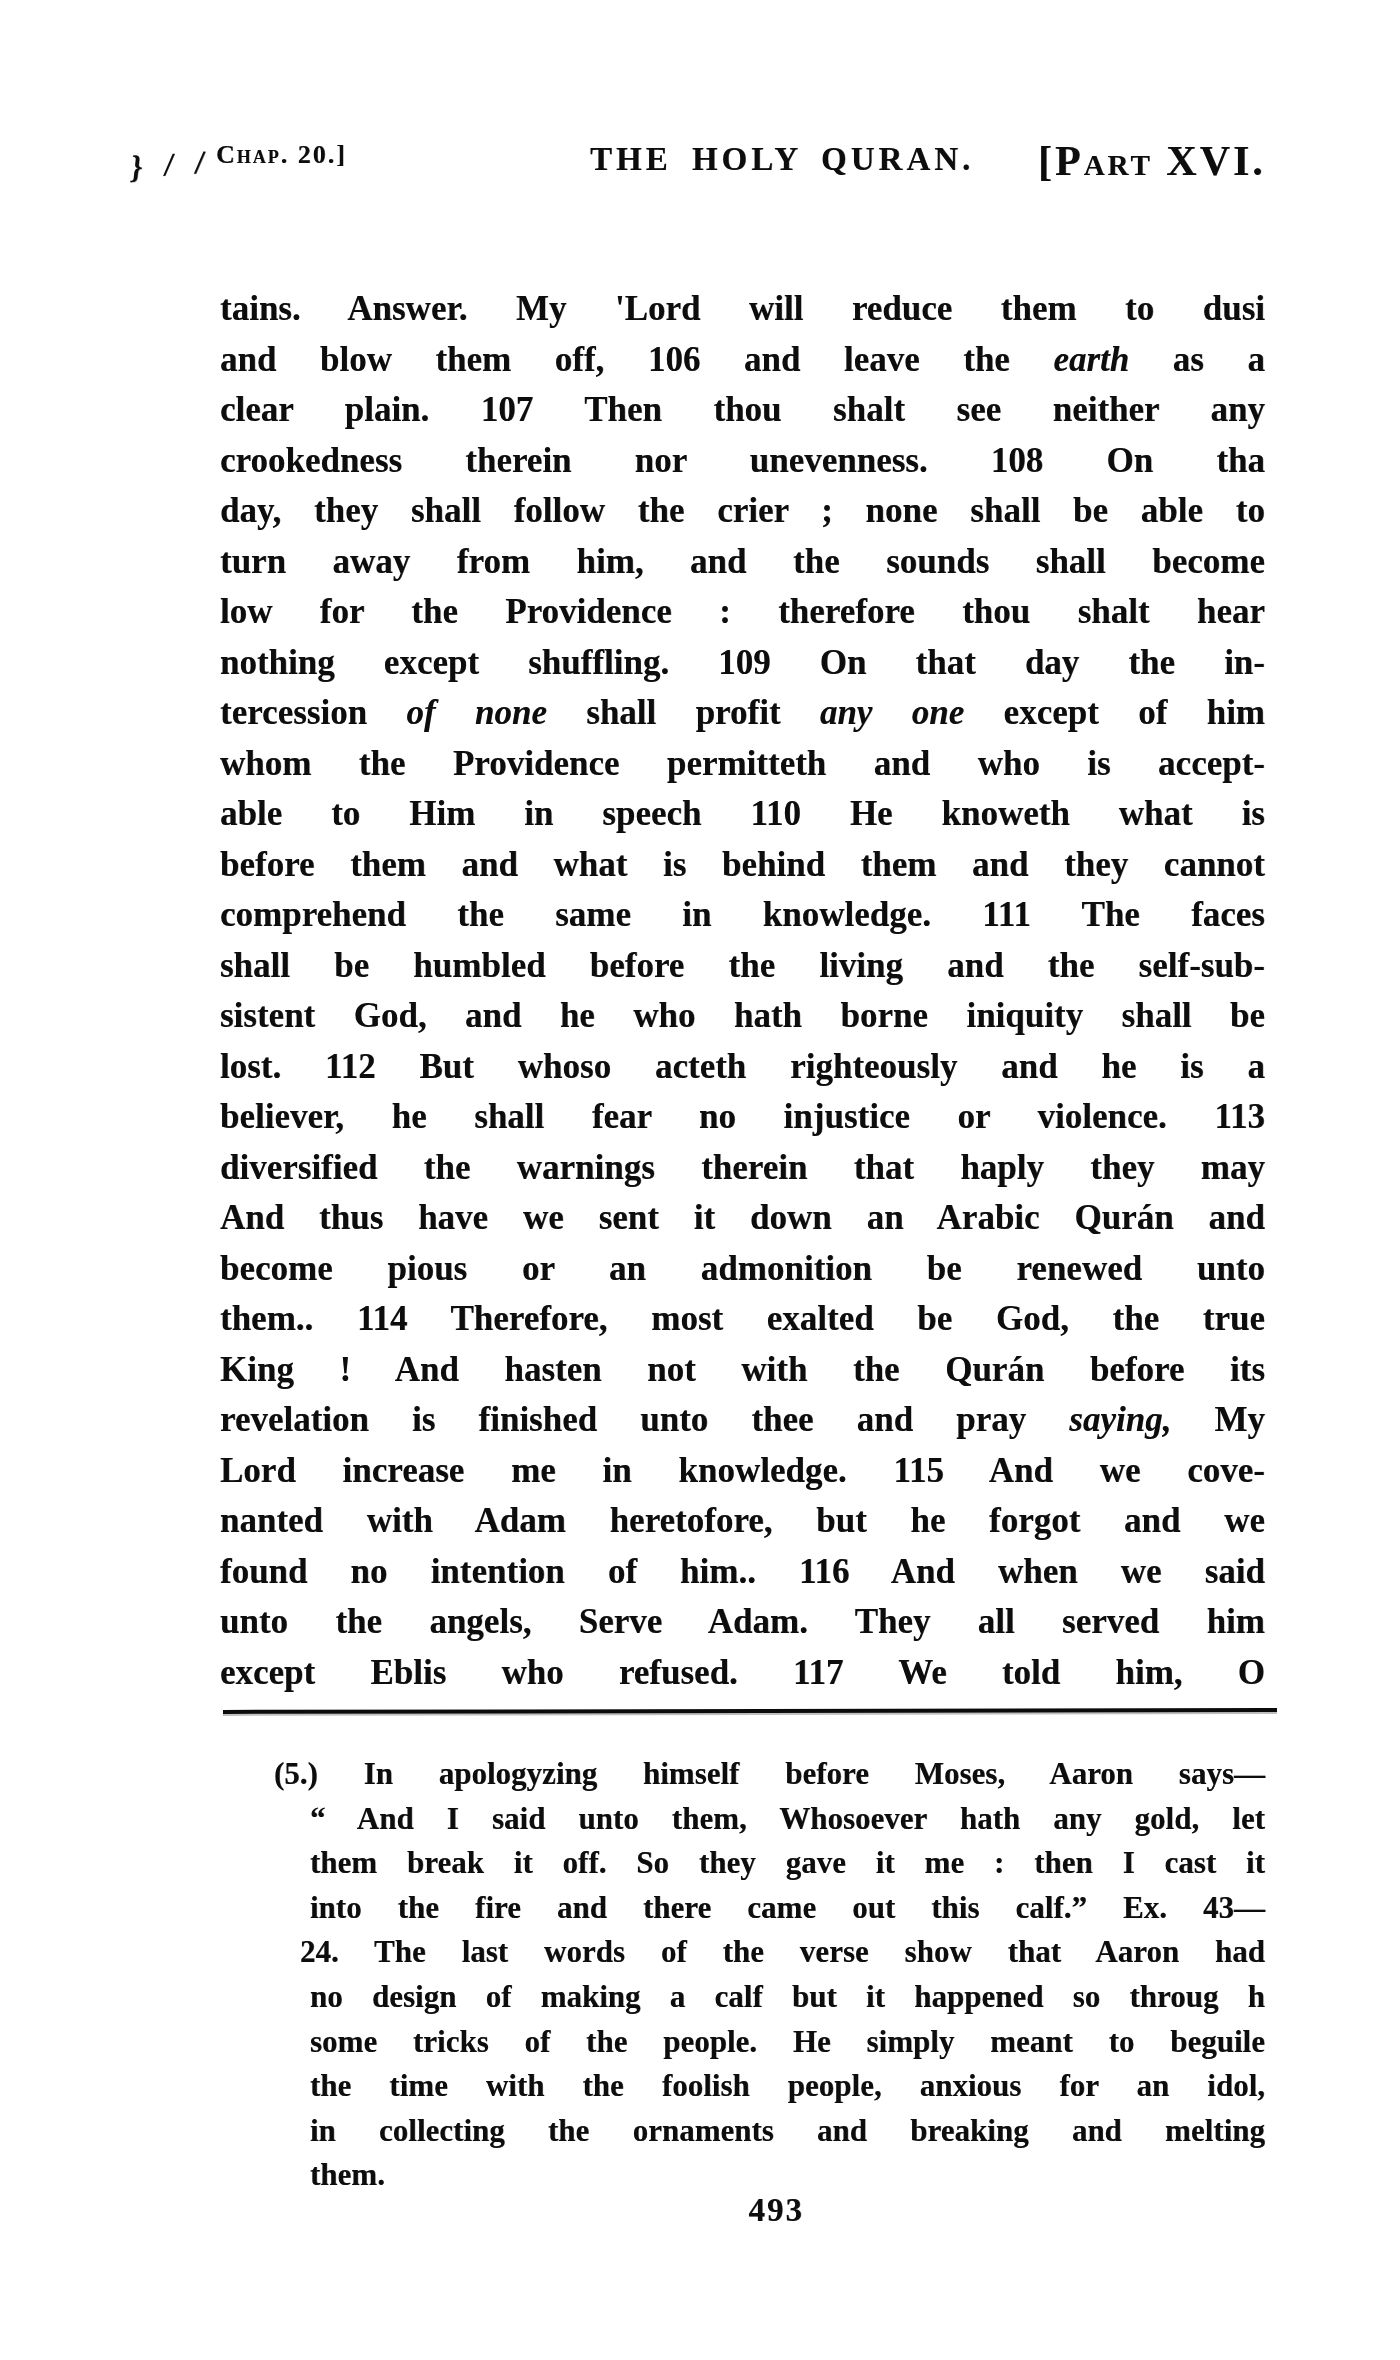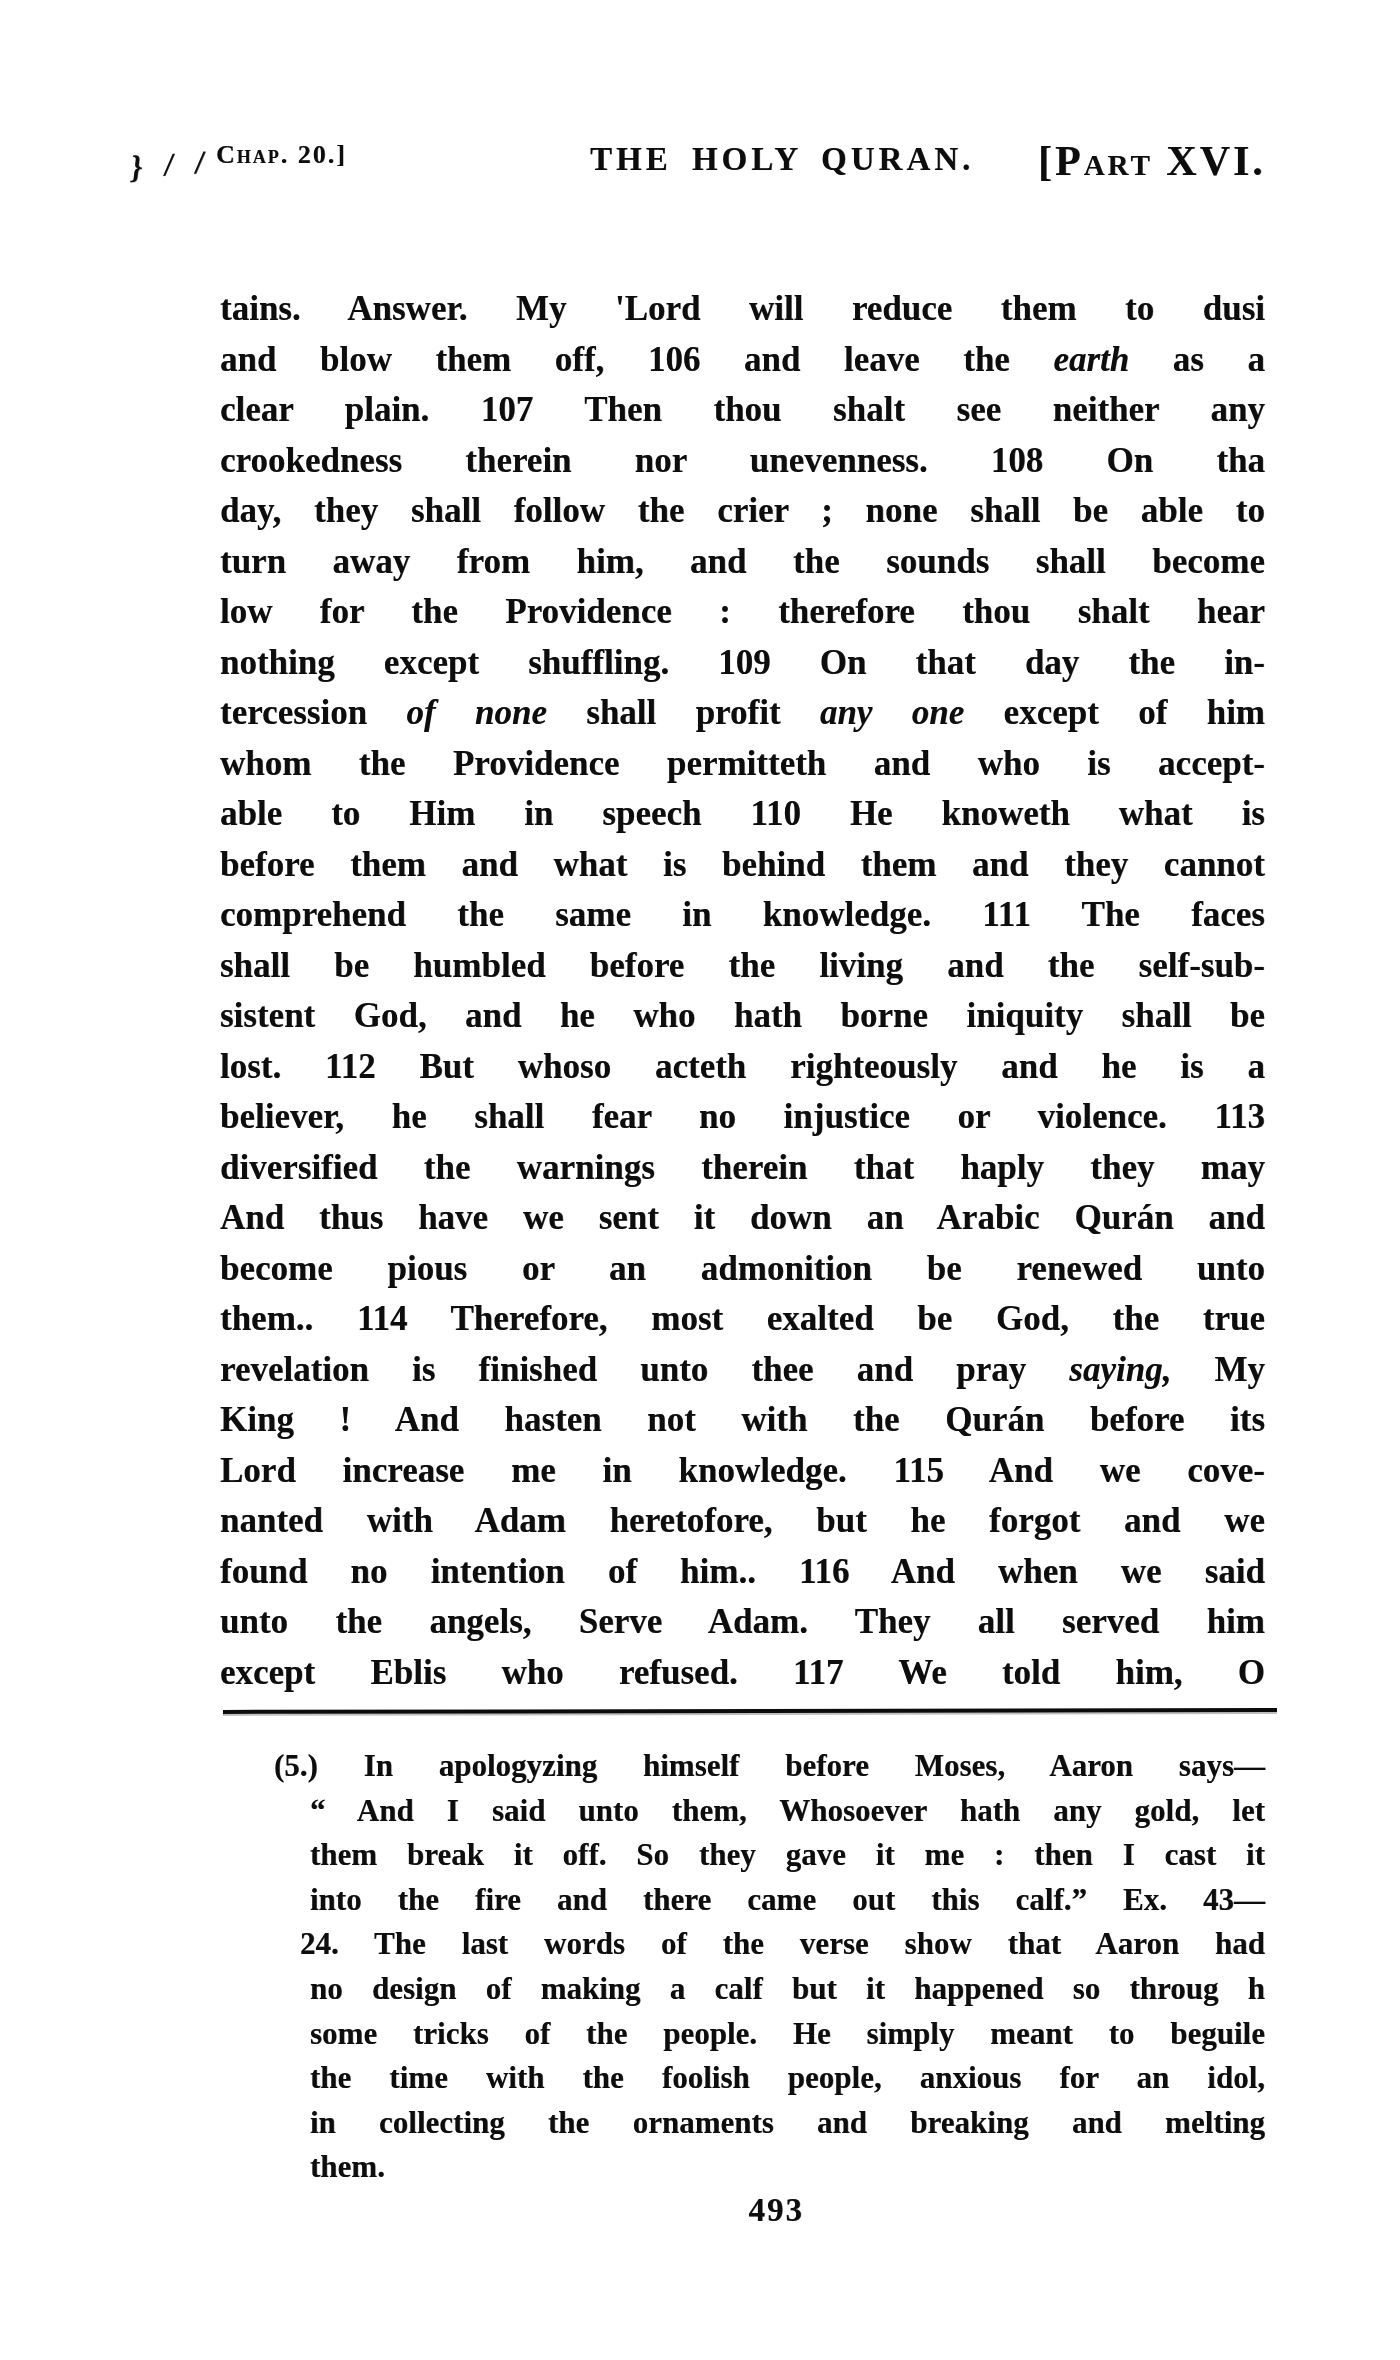--- a/index.html
+++ b/index.html
@@ -50,21 +50,21 @@
     transform:rotate(-0.1deg);
   }
   .footnote-block{
     position:absolute;left:310px;top:1744px;width:955px;
     font-size:31px;font-weight:bold;line-height:44.6px;
     word-spacing:-2px;
   }
   .footnote-block .tline{
     text-align:justify;text-align-last:justify;
   }
-  .footnote-block .tline:nth-child(1){margin-left:-36px;width:991px;}
+  .footnote-block .tline:nth-child(1){margin-left:-36px;width:991px;margin-top:8px;}
   .footnote-block .tline:nth-child(5){margin-left:-10px;width:965px;}
   .footnote-block .tline:last-child{text-align-last:left;}
   
   .pageno{
     position:absolute;top:2192px;left:732px;width:72px;
     text-align:right;font-size:33px;font-weight:bold;letter-spacing:2px;
   }
   i{font-style:italic;margin-top:44px;}
 </style>
 </head>
@@ -95,22 +95,22 @@
       <div class="tline">before them and what is behind them and they cannot</div>
       <div class="tline">comprehend the same in knowledge. 111 The faces</div>
       <div class="tline">shall be humbled before the living and the self-sub-</div>
       <div class="tline">sistent God, and he who hath borne iniquity shall be</div>
       <div class="tline">lost. 112 But whoso acteth righteously and he is a</div>
       <div class="tline">believer, he shall fear no injustice or violence. 113</div>
       <div class="tline">diversified the warnings therein that haply they may</div>
       <div class="tline">And thus have we sent it down an Arabic Qurán and</div>
       <div class="tline">become pious or an admonition be renewed unto</div>
       <div class="tline">them.. 114 Therefore, most exalted be God, the true</div>
+      <div class="tline">King ! And hasten not with the Qurán before its</div>
       <div class="tline">revelation is finished unto thee and pray <i>saying,</i> My</div>
-      <div class="tline">King ! And hasten not with the Qurán before its</div>
       <div class="tline">Lord increase me in knowledge. 115 And we cove-</div>
       <div class="tline">nanted with Adam heretofore, but he forgot and we</div>
       <div class="tline">found no intention of him.. 116 And when we said</div>
       <div class="tline">unto the angels, Serve Adam. They all served him</div>
       <div class="tline">except Eblis who refused. 117 We told him, O</div>
     </div>
 
   <div class="rule"></div>
 
   <div class="footnote-block">

